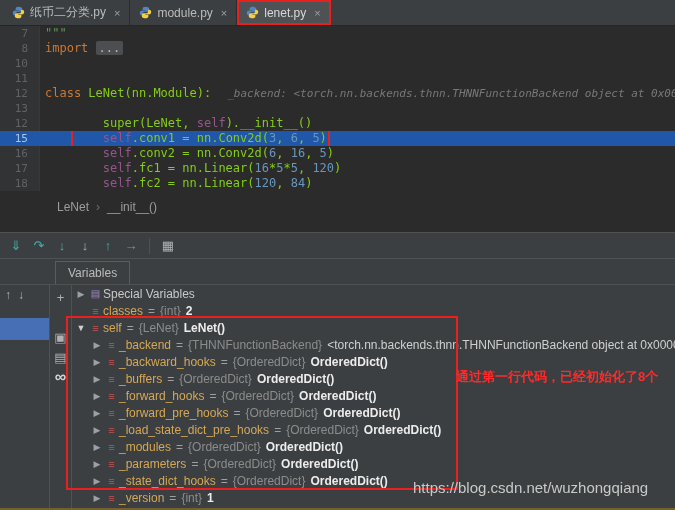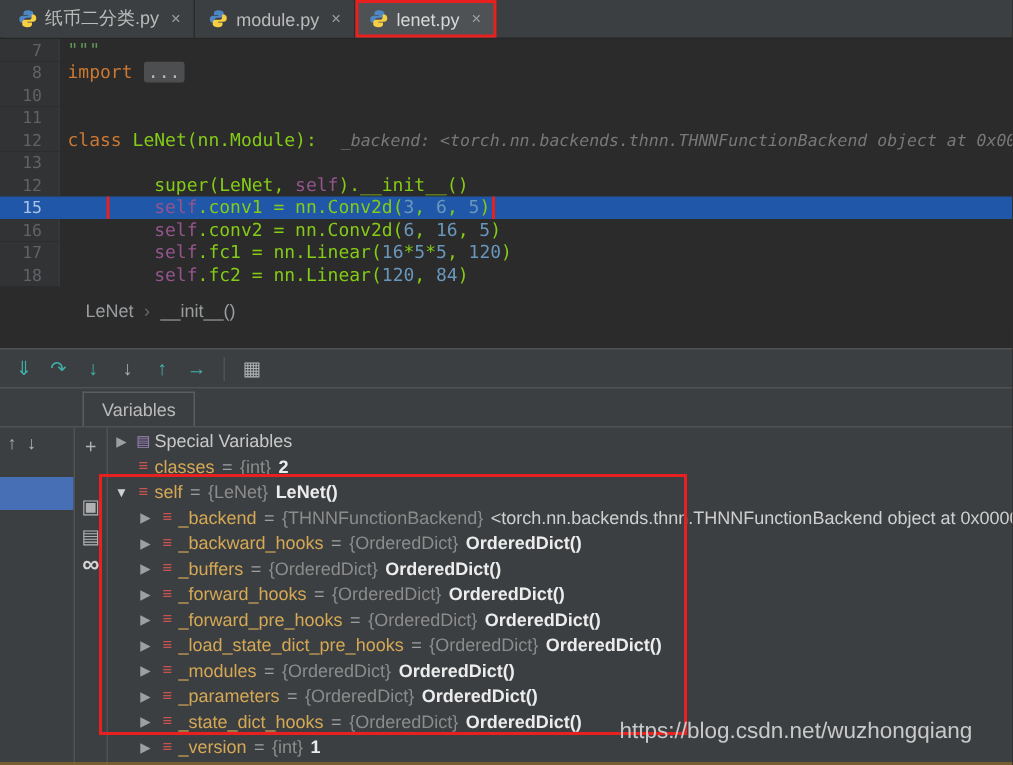--- a/index.html
+++ b/index.html
@@ -260,17 +260,18 @@
             <span class="var-eq">=</span>
             <span class="var-type">{int}</span>
             <span class="var-value">1</span>
           </div>
         </div>
     </div>
   </div>
 
   <div class="self-red-box"></div>
   <div class="annotation" id="annotation">
+      <div class="annotation-line">通过第一行代码，已经初始化了8个</div>
     </div>
   <div class="watermark">https://blog.csdn.net/wuzhongqiang</div>
   <div class="bottom-line"></div>
 
 </div>
 
 </body></html>

